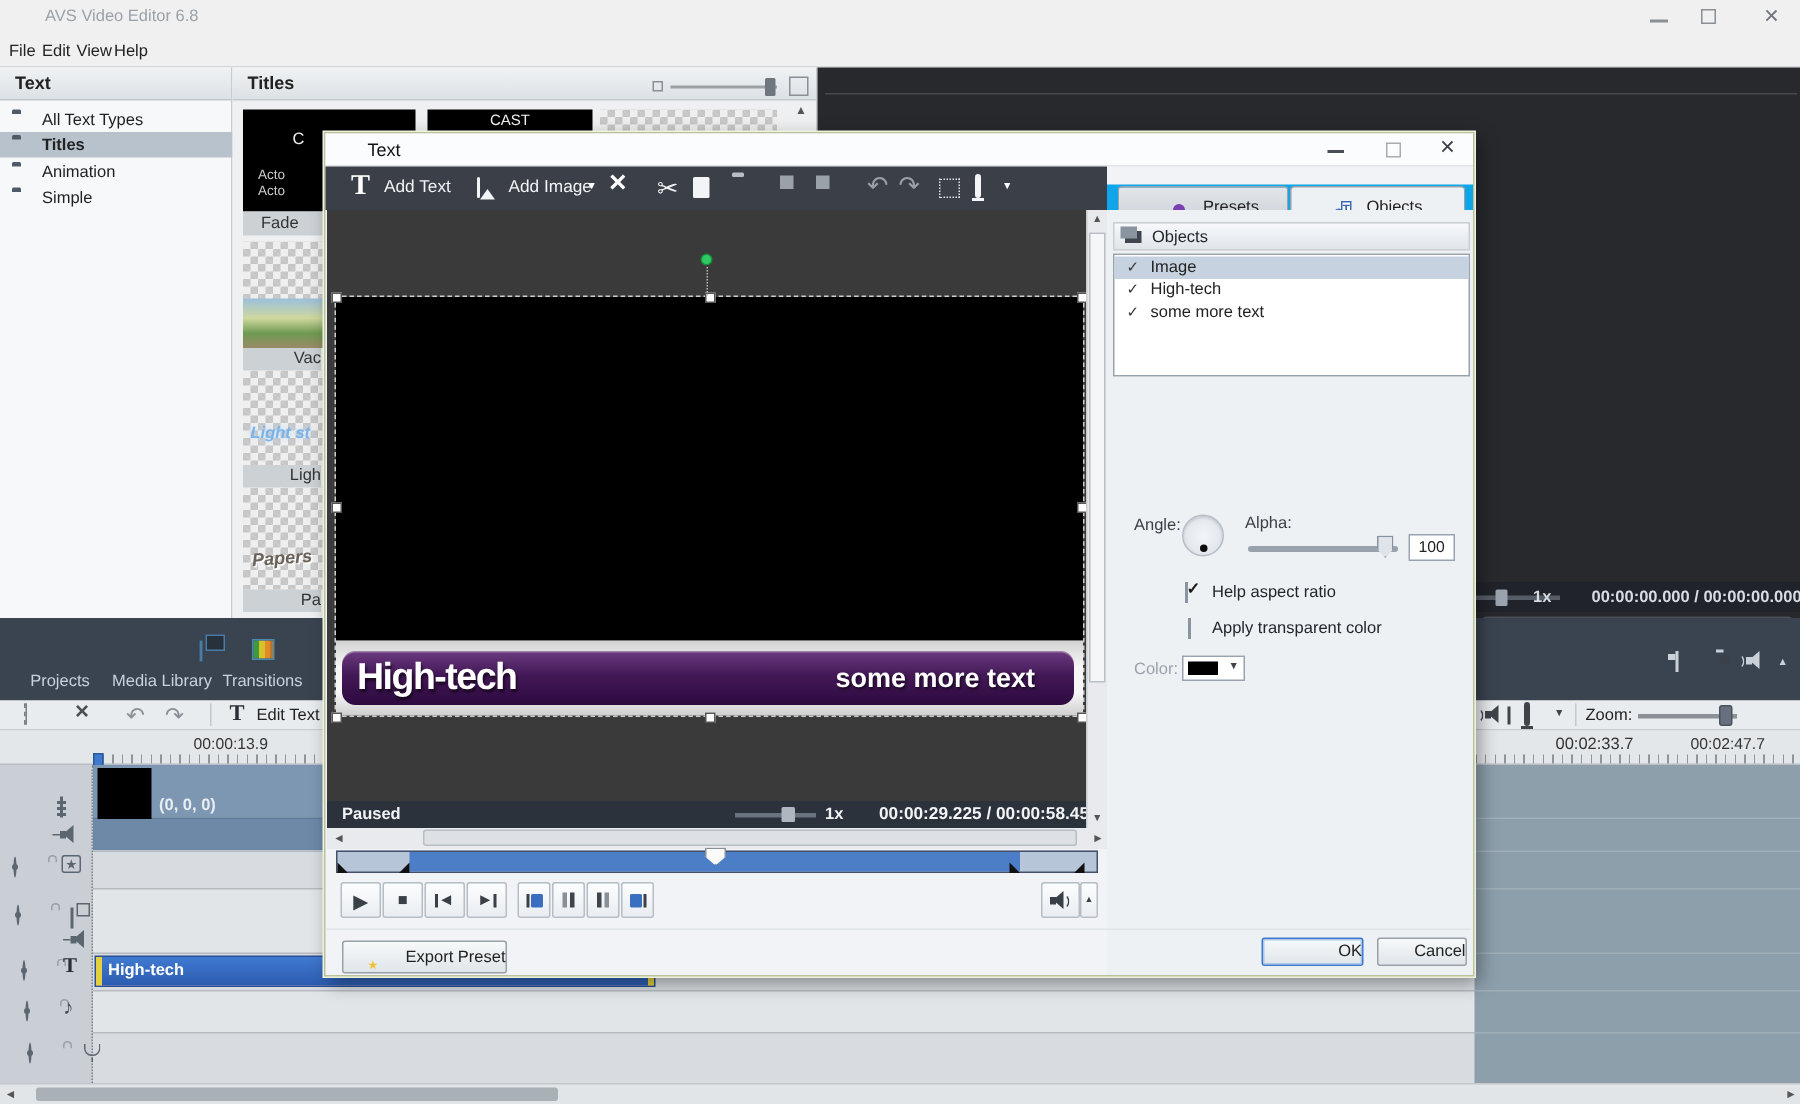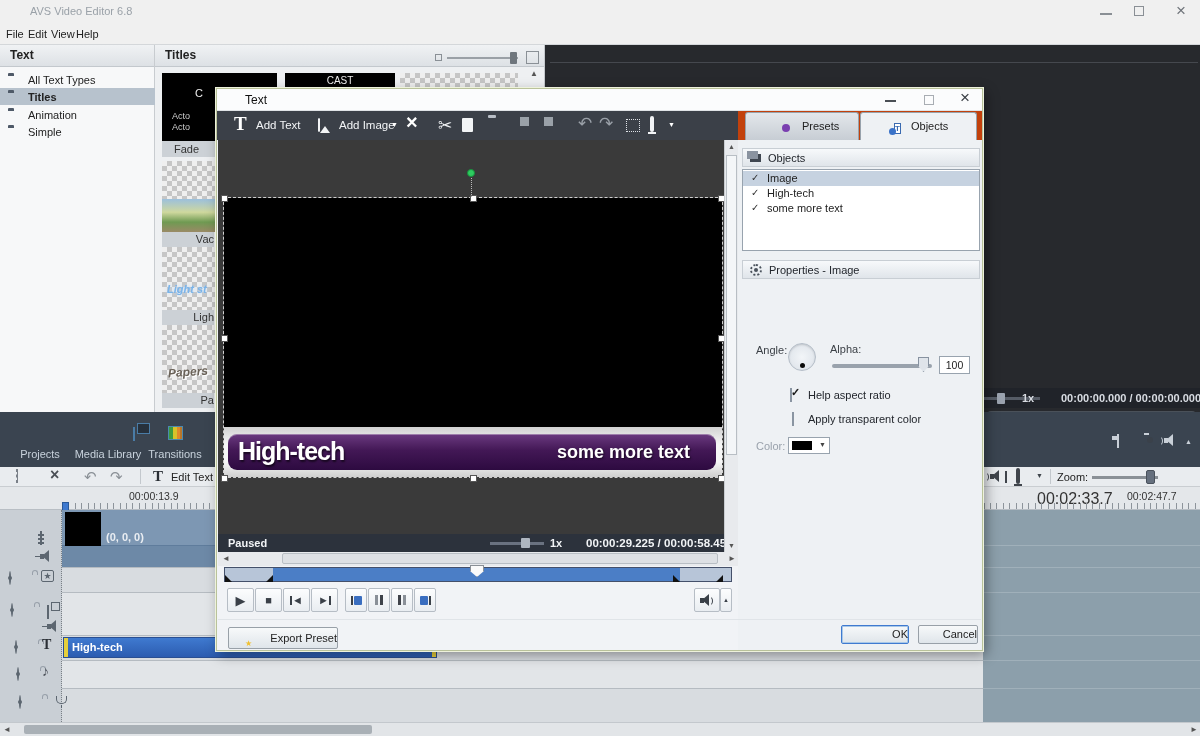--- a/index.html
+++ b/index.html
@@ -227,21 +227,21 @@
     <span class="ab" style="left:1036px;top:5px;font-size:7px;color:#3f444b">▼</span>
     <span class="ab" style="left:1050px;top:2px;width:1px;height:15px;background:#c3c8cd"></span>
     <span class="ab tx" style="left:1057px;top:4px">Zoom:</span>
     <span class="ab" style="left:1092px;top:9px;width:66px;height:3px;background:#8a9096"></span>
     <span class="ab" style="left:1146px;top:3px;width:9px;height:14px;background:#66707e;border:1px solid #4a525c;border-radius:2px;box-sizing:border-box"></span>
     <span class="ab fit" style="left:1167px;top:4px"></span>
   </div>
 
   <div class="ab" style="left:0;top:487px;width:1200px;height:23px;background:#e4e7ea;border-bottom:1px solid #b8bec4;box-sizing:border-box">
     <span class="ab tx" style="left:129px;top:3px;font-size:10.5px;color:#333">00:00:13.9</span>
-    <span class="ab tx" style="left:1037px;top:3px;font-size:16px;color:#333">00:02:33.7</span>
+    <span class="ab tx" style="left:1037px;top:3px;font-size:11px;color:#333">00:02:33.7</span>
     <span class="ab tx" style="left:1127px;top:3px;font-size:10.5px;color:#333">00:02:47.7</span>
     <span class="ab" style="left:62px;top:16px;width:1138px;height:6px;background:repeating-linear-gradient(90deg,#8d949b 0 1px,transparent 1px 6.4px)"></span>
     <span class="ab" style="left:62px;top:15px;width:7px;height:11px;background:#3f7ad0;border:1px solid #2a5a9a;box-sizing:border-box"></span>
   </div>
 
   <div class="ab" style="left:0;top:510px;width:1200px;height:212px">
 
     <div class="ab" style="left:62px;top:0;width:1138px;height:35px;background:#7d97b3"></div>
     <div class="ab" style="left:62px;top:35px;width:1138px;height:22px;background:#6d89a7;border-top:1px solid #5f7c9c;box-sizing:border-box"></div>
     <div class="ab" style="left:62px;top:57px;width:1138px;height:25px;background:#d8dce0;border-top:1px solid #b5bbc1;box-sizing:border-box"></div>
@@ -317,21 +317,21 @@
       <span class="ab paste" style="left:266px;top:6px"></span>
       <span class="ab fwd" style="left:297px;top:10px"></span>
       <span class="ab bck" style="left:321px;top:10px"></span>
       <span class="ab" style="left:361px;top:2px;font-size:17px;color:#9aa0a8">↶</span>
       <span class="ab" style="left:382px;top:2px;font-size:17px;color:#9aa0a8">↷</span>
       <span class="ab dotbox" style="left:409px;top:8px"></span>
       <span class="ab mon" style="left:431px;top:7px;color:#f2f4f6"></span>
       <span class="ab" style="left:451px;top:10px;font-size:7px;color:#fff">▼</span>
     </div>
 
-    <div class="ab" style="left:521px;top:22px;width:244px;height:29px;background:#c2410c">
+    <div class="ab" style="left:521px;top:34px;width:244px;height:29px;background:#0ea5e9">
       <div class="ab" style="left:7px;top:1px;width:114px;height:28px;background:linear-gradient(#e3e7eb,#c7cdd4);border:1px solid #98a2ac;border-bottom:none;border-radius:3px 3px 0 0;box-sizing:border-box">
         <span class="ab cloud" style="left:40px;top:9px"></span>
         <span class="ab tx" style="left:56px;top:7px">Presets</span>
       </div>
       <div class="ab" style="left:122px;top:1px;width:117px;height:28px;background:#eef1f4;border:1px solid #98a2ac;border-bottom:none;border-radius:3px 3px 0 0;box-sizing:border-box">
         <span class="ab oti" style="left:33px;top:8px">T</span>
         <span class="ab tx" style="left:50px;top:7px">Objects</span>
       </div>
     </div>
 
@@ -347,24 +347,20 @@
         </div>
         <div class="ab" style="left:0;top:16px;width:236px;height:15px">
           <span class="ab" style="left:8px;top:1px;font-size:10px;color:#333">✓</span>
           <span class="ab tx" style="left:24px;top:1px">High-tech</span>
         </div>
         <div class="ab" style="left:0;top:31px;width:236px;height:15px">
           <span class="ab" style="left:8px;top:1px;font-size:10px;color:#333">✓</span>
           <span class="ab tx" style="left:24px;top:1px">some more text</span>
         </div>
       </div>
-      <div class="shead ab" style="left:4px;top:120px;width:238px;height:19px">
-        <span class="gear"></span>
-        <span>Properties - Image</span>
-      </div>
       <span class="ab tx" style="left:18px;top:204px;color:#3a3f45">Angle:</span>
       <div class="ab" style="left:50px;top:203px;width:28px;height:28px;border-radius:50%;background:radial-gradient(#f2f5f8,#dbe1e8);border:1px solid #b5bec8;box-shadow:inset 0 1px 2px rgba(0,0,0,.15);box-sizing:border-box">
         <span class="ab" style="left:11px;top:19px;width:5px;height:5px;border-radius:50%;background:#0a0a0a"></span>
       </div>
       <span class="ab tx" style="left:92px;top:203px;color:#3a3f45">Alpha:</span>
       <span class="ab" style="left:94px;top:224px;width:100px;height:4px;background:#99a2ac;border-radius:2px"></span>
       <span class="ab" style="left:180px;top:217px;width:11px;height:15px;background:#dfe4ea;border:1px solid #8792a0;box-sizing:border-box;clip-path:polygon(0 0,100% 0,100% 60%,50% 100%,0 60%)"></span>
       <div class="ab ctr" style="left:201px;top:216px;width:31px;height:18px;background:#fff;border:1px solid #98a3ae;box-sizing:border-box;line-height:16px;font-size:10.5px">100</div>
       <span class="ab cb" style="left:52px;top:249px"><span class="mk">✓</span></span>
       <span class="ab tx" style="left:70px;top:249px;color:#22262c">Help aspect ratio</span>

